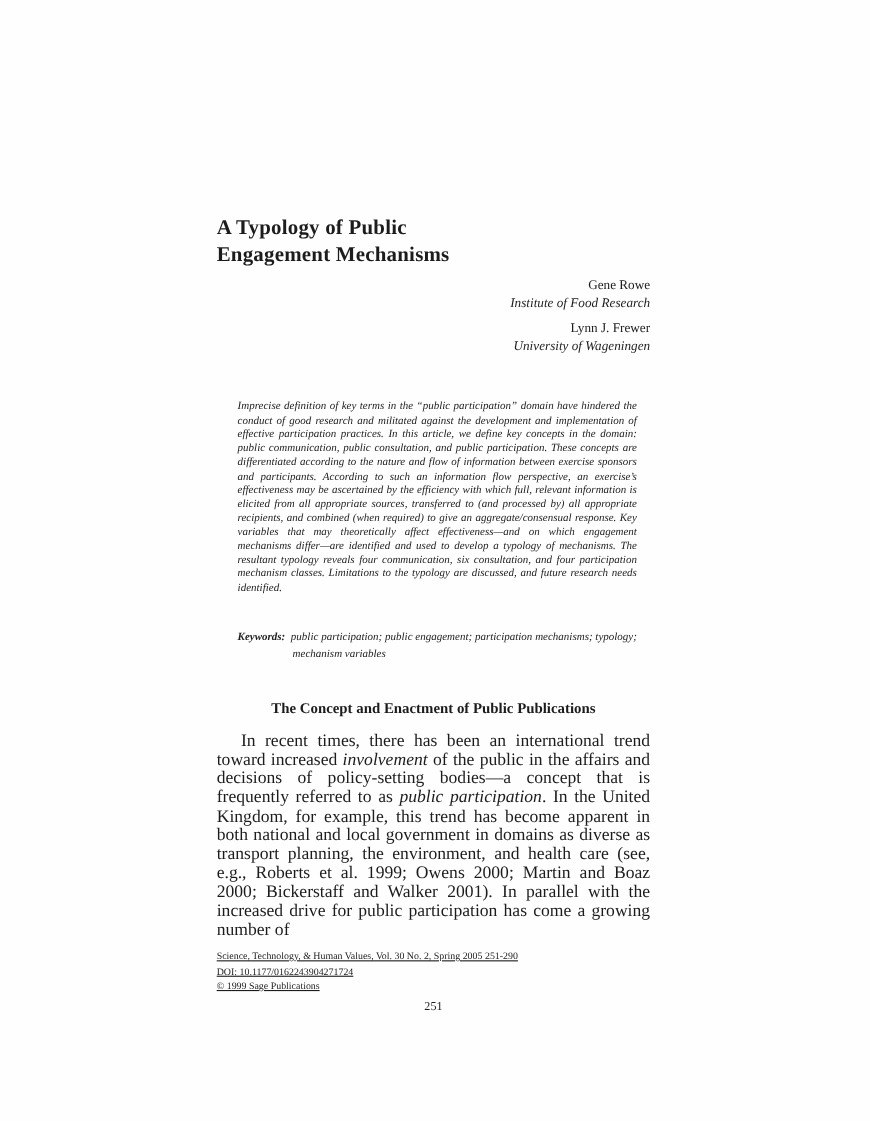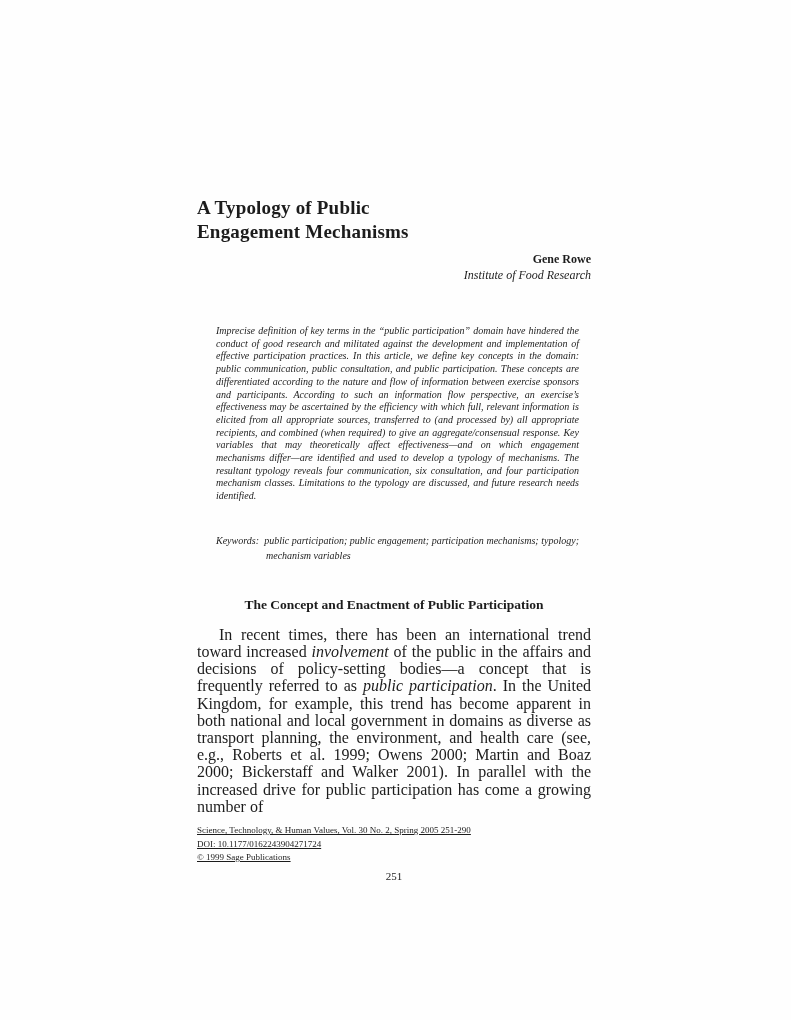--- a/index.html
+++ b/index.html
@@ -28,21 +28,21 @@
     line-height: 24px;
     letter-spacing: 0.2px;
   }
   .authors {
     margin-top: 5px;
     text-align: right;
     font-size: 12px;
     line-height: 16px;
   }
   .author-group { margin-top: 7px; }
-  .author-name { font-weight: bold; }
+  .author-name { font-weight: normal; }
   .author-affil { font-style: italic; text-align: right; }
   .abstract {
     margin-top: 42px;
     margin-left: 19px;
     margin-right: 12px;
     font-size: 10px;
     font-style: italic;
     line-height: 12.7px;
     text-align: justify;
   }
@@ -50,21 +50,21 @@
     margin-top: 30px;
     margin-left: 19px;
     margin-right: 12px;
     font-size: 10px;
     font-style: italic;
     line-height: 15px;
     padding-left: 50px;
     text-indent: -50px;
     text-align: justify;
   }
-  .keywords-label { font-weight: normal; }
+  .keywords-label { font-weight: bold; }
   .section-heading {
     margin-top: 33px;
     text-align: center;
     font-weight: bold;
     font-size: 13.5px;
     line-height: 17px;
   }
   .body-para {
     margin-top: 13px;
     font-size: 16px;
@@ -93,27 +93,31 @@
     <div class="title">
       <div>A Typology of Public</div>
       <div>Engagement Mechanisms</div>
     </div>
 
     <div class="authors">
       <div class="author-group">
         <div class="author-name">Gene Rowe</div>
         <div class="author-affil">Institute of Food Research</div>
       </div>
+      <div class="author-group">
+        <div class="author-name">Lynn J. Frewer</div>
+        <div class="author-affil">University of Wageningen</div>
+      </div>
     </div>
 
     <div class="abstract">Imprecise definition of key terms in the “public participation” domain have hindered the conduct of good research and militated against the development and implementation of effective participation practices. In this article, we define key concepts in the domain: public communication, public consultation, and public participation. These concepts are differentiated according to the nature and flow of information between exercise sponsors and participants. According to such an information flow perspective, an exercise’s effectiveness may be ascertained by the efficiency with which full, relevant information is elicited from all appropriate sources, transferred to (and processed by) all appropriate recipients, and combined (when required) to give an aggregate/consensual response. Key variables that may theoretically affect effectiveness—and on which engagement mechanisms differ—are identified and used to develop a typology of mechanisms. The resultant typology reveals four communication, six consultation, and four participation mechanism classes. Limitations to the typology are discussed, and future research needs identified.</div>
 
     <div class="keywords"><span class="keywords-label">Keywords:</span><span>&nbsp; </span><span>public participation; public engagement; participation mechanisms; typology; mechanism variables</span></div>
 
-    <div class="section-heading">The Concept and Enactment of Public Participation</div>
+    <div class="section-heading">The Concept and Enactment of Public Publications</div>
 
     <div class="body-para"><span>In recent times, there has been an international trend toward increased </span><span style="font-style: italic;">involvement</span><span> of the public in the affairs and decisions of policy-setting bodies—a concept that is frequently referred to as </span><span style="font-style: italic;">public participation</span><span>. In the United Kingdom, for example, this trend has become apparent in both national and local government in domains as diverse as transport planning, the environment, and health care (see, e.g., Roberts et al. 1999; Owens 2000; Martin and Boaz 2000; Bickerstaff and Walker 2001). In parallel with the increased drive for public participation has come a growing number of</span></div>
 
     <div class="journal-footer">
       <div>Science, Technology, &amp; Human Values, Vol. 30 No. 2, Spring 2005 251-290</div>
       <div>DOI: 10.1177/0162243904271724</div>
       <div>© 1999 Sage Publications</div>
     </div>
 
     <div class="page-number">251</div>

